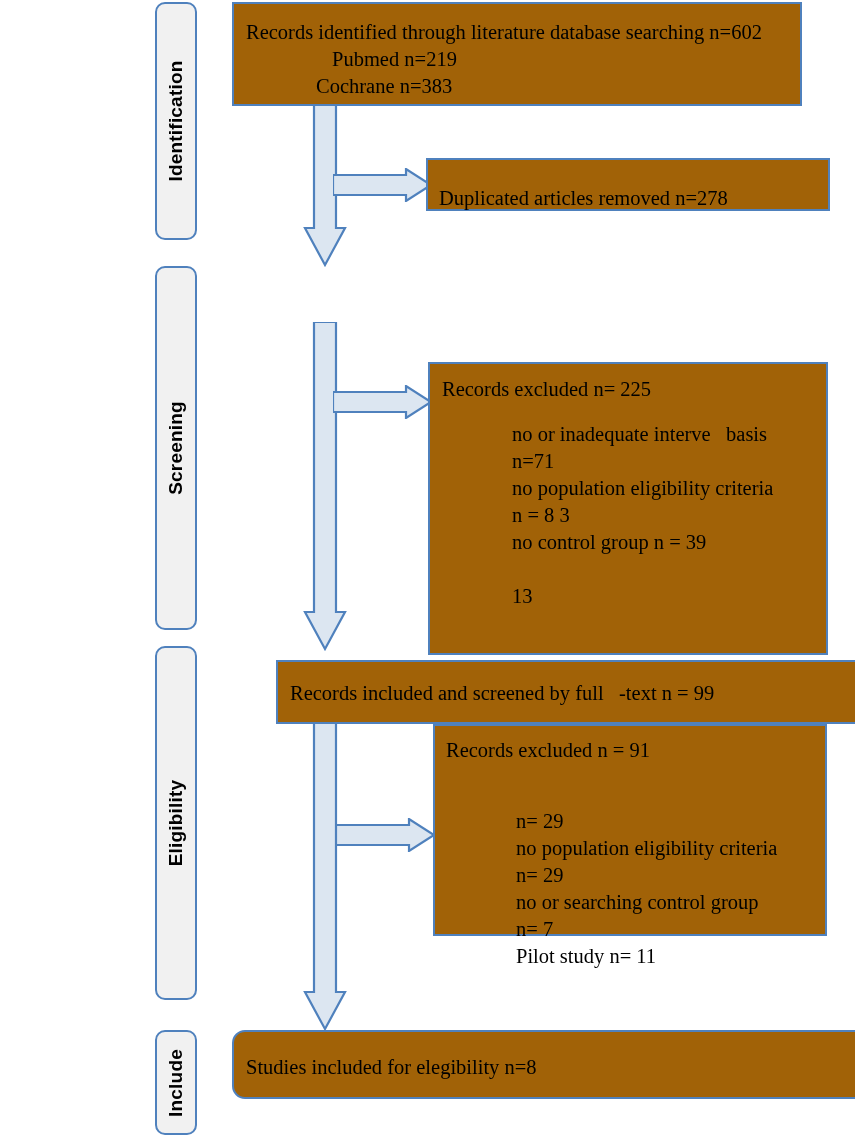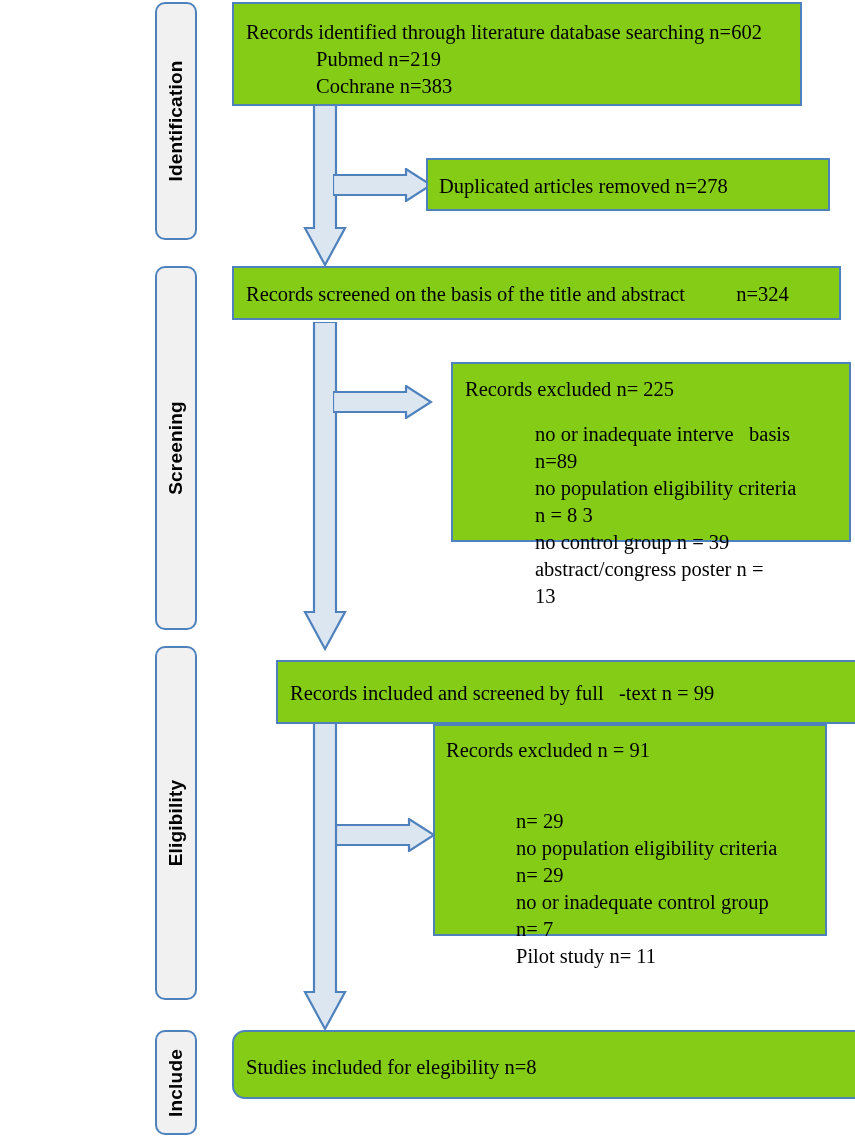--- a/index.html
+++ b/index.html
@@ -34,21 +34,21 @@
     color: #000000;
     letter-spacing: 0.2px;
     white-space: nowrap;
     transform: rotate(-90deg);
   }
 
   
   .flow-box {
     position: absolute;
     box-sizing: border-box;
-    background: #84cc16;
+    background: #a16207;
     border: 2px solid #4f81bd;
   }
   .flow-box .box-text {
     position: absolute;
     color: #000000;
     font-size: 20.5px;
     line-height: 1.32;
     white-space: pre;
   }
 
@@ -110,53 +110,49 @@
   </div>
 
   <div class="arrow" style="left:336px; top:818px; width:100px; height:34px;">
     <svg width="100" height="34" viewBox="0 0 100 34">
       <polygon points="0,7 73,7 73,1 98,17 73,33 73,27 0,27" fill="#dce6f1" stroke="#4f81bd" stroke-width="2.2" stroke-linejoin="miter"></polygon>
     </svg>
   </div>
 
   <div class="flow-box" style="left:232px; top:2px; width:570px; height:104px;">
     <span class="box-text" style="left:12px; top:15px;">Records identified through literature database searching n=602</span>
-    <span class="box-text" style="left:82px; top:42px;">Pubmed n=219</span>
+    <span class="box-text" style="left:98px; top:42px;">Pubmed n=219</span>
     <span class="box-text" style="left:82px; top:69px;">Cochrane n=383</span>
   </div>
 
   <div class="flow-box" style="left:426px; top:158px; width:404px; height:53px;">
-    <span class="box-text" style="left:11px; top:13px;text-align:right;">Duplicated articles removed n=278</span>
+    <span class="box-text" style="left:11px; top:25px;text-align:right;">Duplicated articles removed n=278</span>
   </div>
 
-  <div class="flow-box" style="left:232px; top:266px; width:609px; height:54px;">
-    <span class="box-text" style="left:12px; top:13px;">Records screened on the basis of the title and abstract          n=324</span>
-  </div>
 
-  <div class="flow-box" style="left:428px; top:362px; width:400px; height:180px;margin-left:23px;">
+  <div class="flow-box" style="left:428px; top:362px; width:400px; height:293px;">
     <span class="box-text" style="left:12px; top:12px;">Records excluded n= 225</span>
     <span class="box-text" style="left:82px; top:57px;">no or inadequate interve   basis</span>
-    <span class="box-text" style="left:82px; top:84px;">n=89</span>
+    <span class="box-text" style="left:82px; top:84px;">n=71</span>
     <span class="box-text" style="left:82px; top:111px;">no population eligibility criteria</span>
     <span class="box-text" style="left:82px; top:138px;">n = 8 3</span>
     <span class="box-text" style="left:82px; top:165px;">no control group n = 39</span>
-    <span class="box-text" style="left:82px; top:192px;">abstract/congress poster n =</span>
     <span class="box-text" style="left:82px; top:219px;">13</span>
   </div>
 
   <div class="flow-box" style="left:232px; top:660px; width:688px; height:64px;margin-left:44px;">
     <span class="box-text" style="left:12px; top:18px;">Records included and screened by full   -text n = 99</span>
   </div>
 
   <div class="flow-box" style="left:433px; top:724px; width:394px; height:212px;">
     <span class="box-text" style="left:11px; top:11px;">Records excluded n = 91</span>
     <span class="box-text" style="left:81px; top:82px;">n= 29</span>
     <span class="box-text" style="left:81px; top:109px;">no population eligibility criteria</span>
     <span class="box-text" style="left:81px; top:136px;">n= 29</span>
-    <span class="box-text" style="left:81px; top:163px;">no or inadequate control group</span>
+    <span class="box-text" style="left:81px; top:163px;">no or searching control group</span>
     <span class="box-text" style="left:81px; top:190px;">n= 7</span>
     <span class="box-text" style="left:81px; top:217px;">Pilot study n= 11</span>
   </div>
 
   <div class="flow-box" style="left:232px; top:1030px; width:662px; height:69px;border-radius:13px;">
     <span class="box-text" style="left:12px; top:22px;">Studies included for elegibility n=8</span>
   </div>
 
 </div>
 

